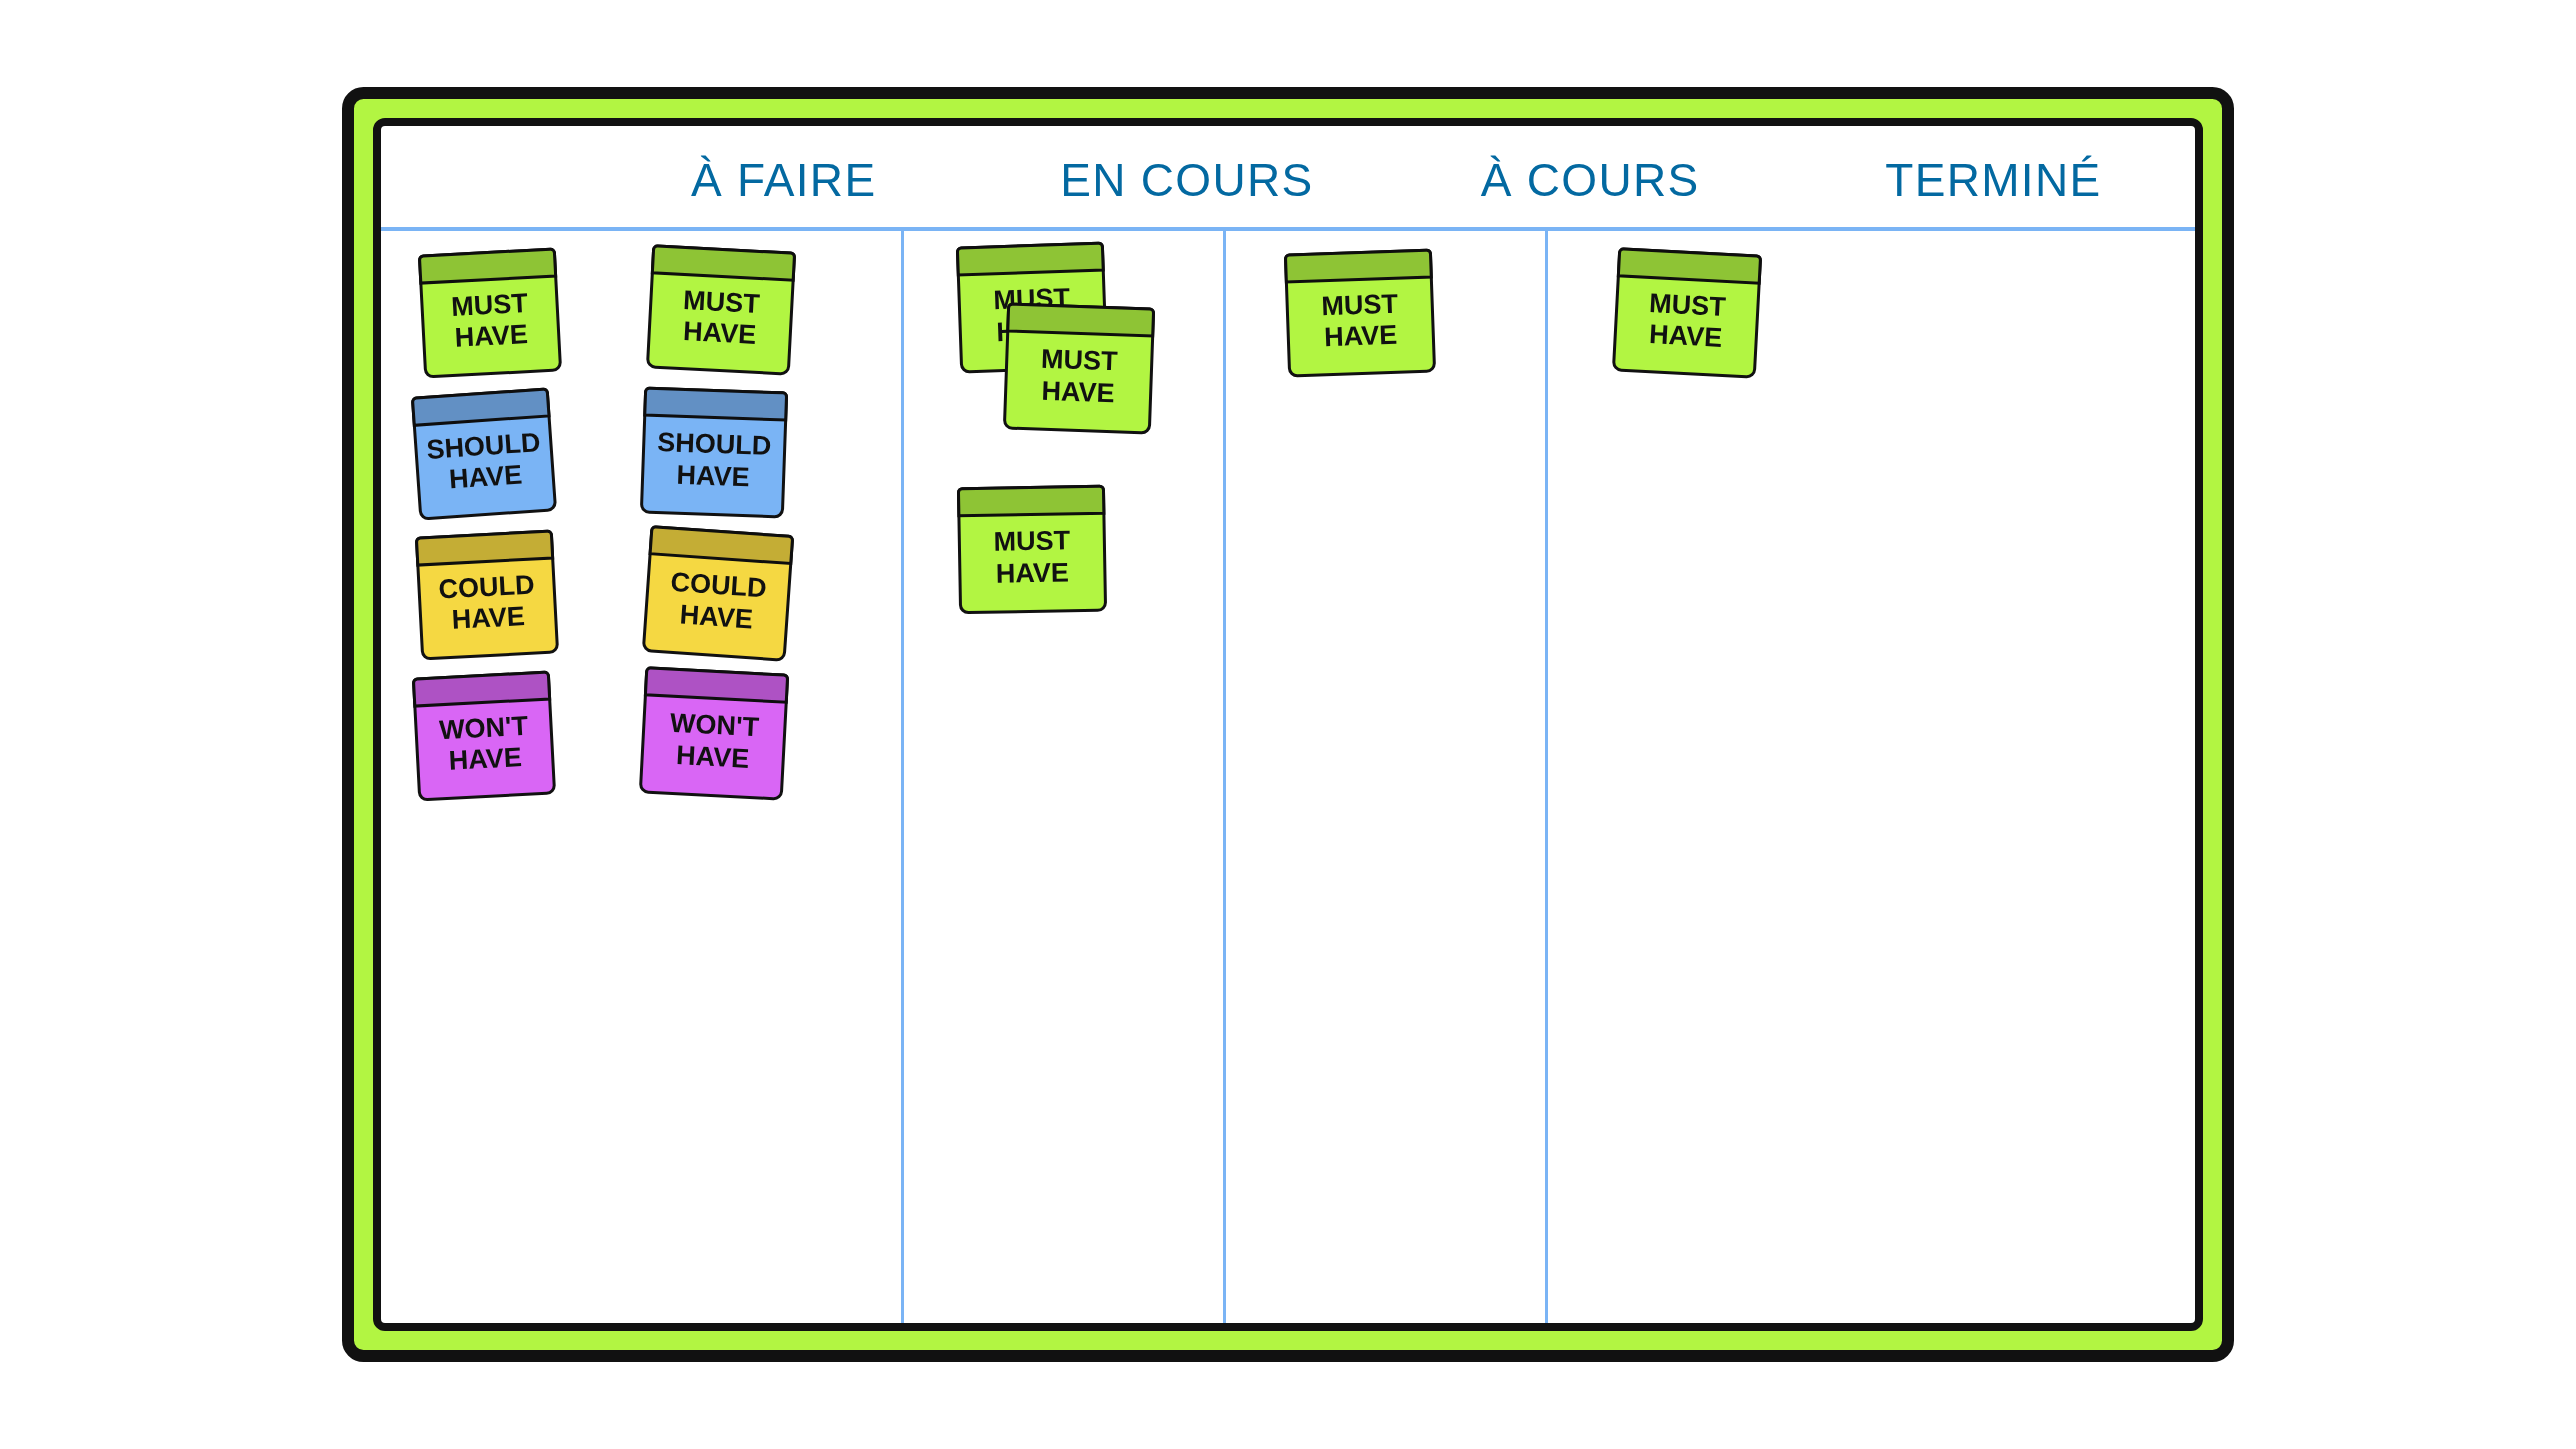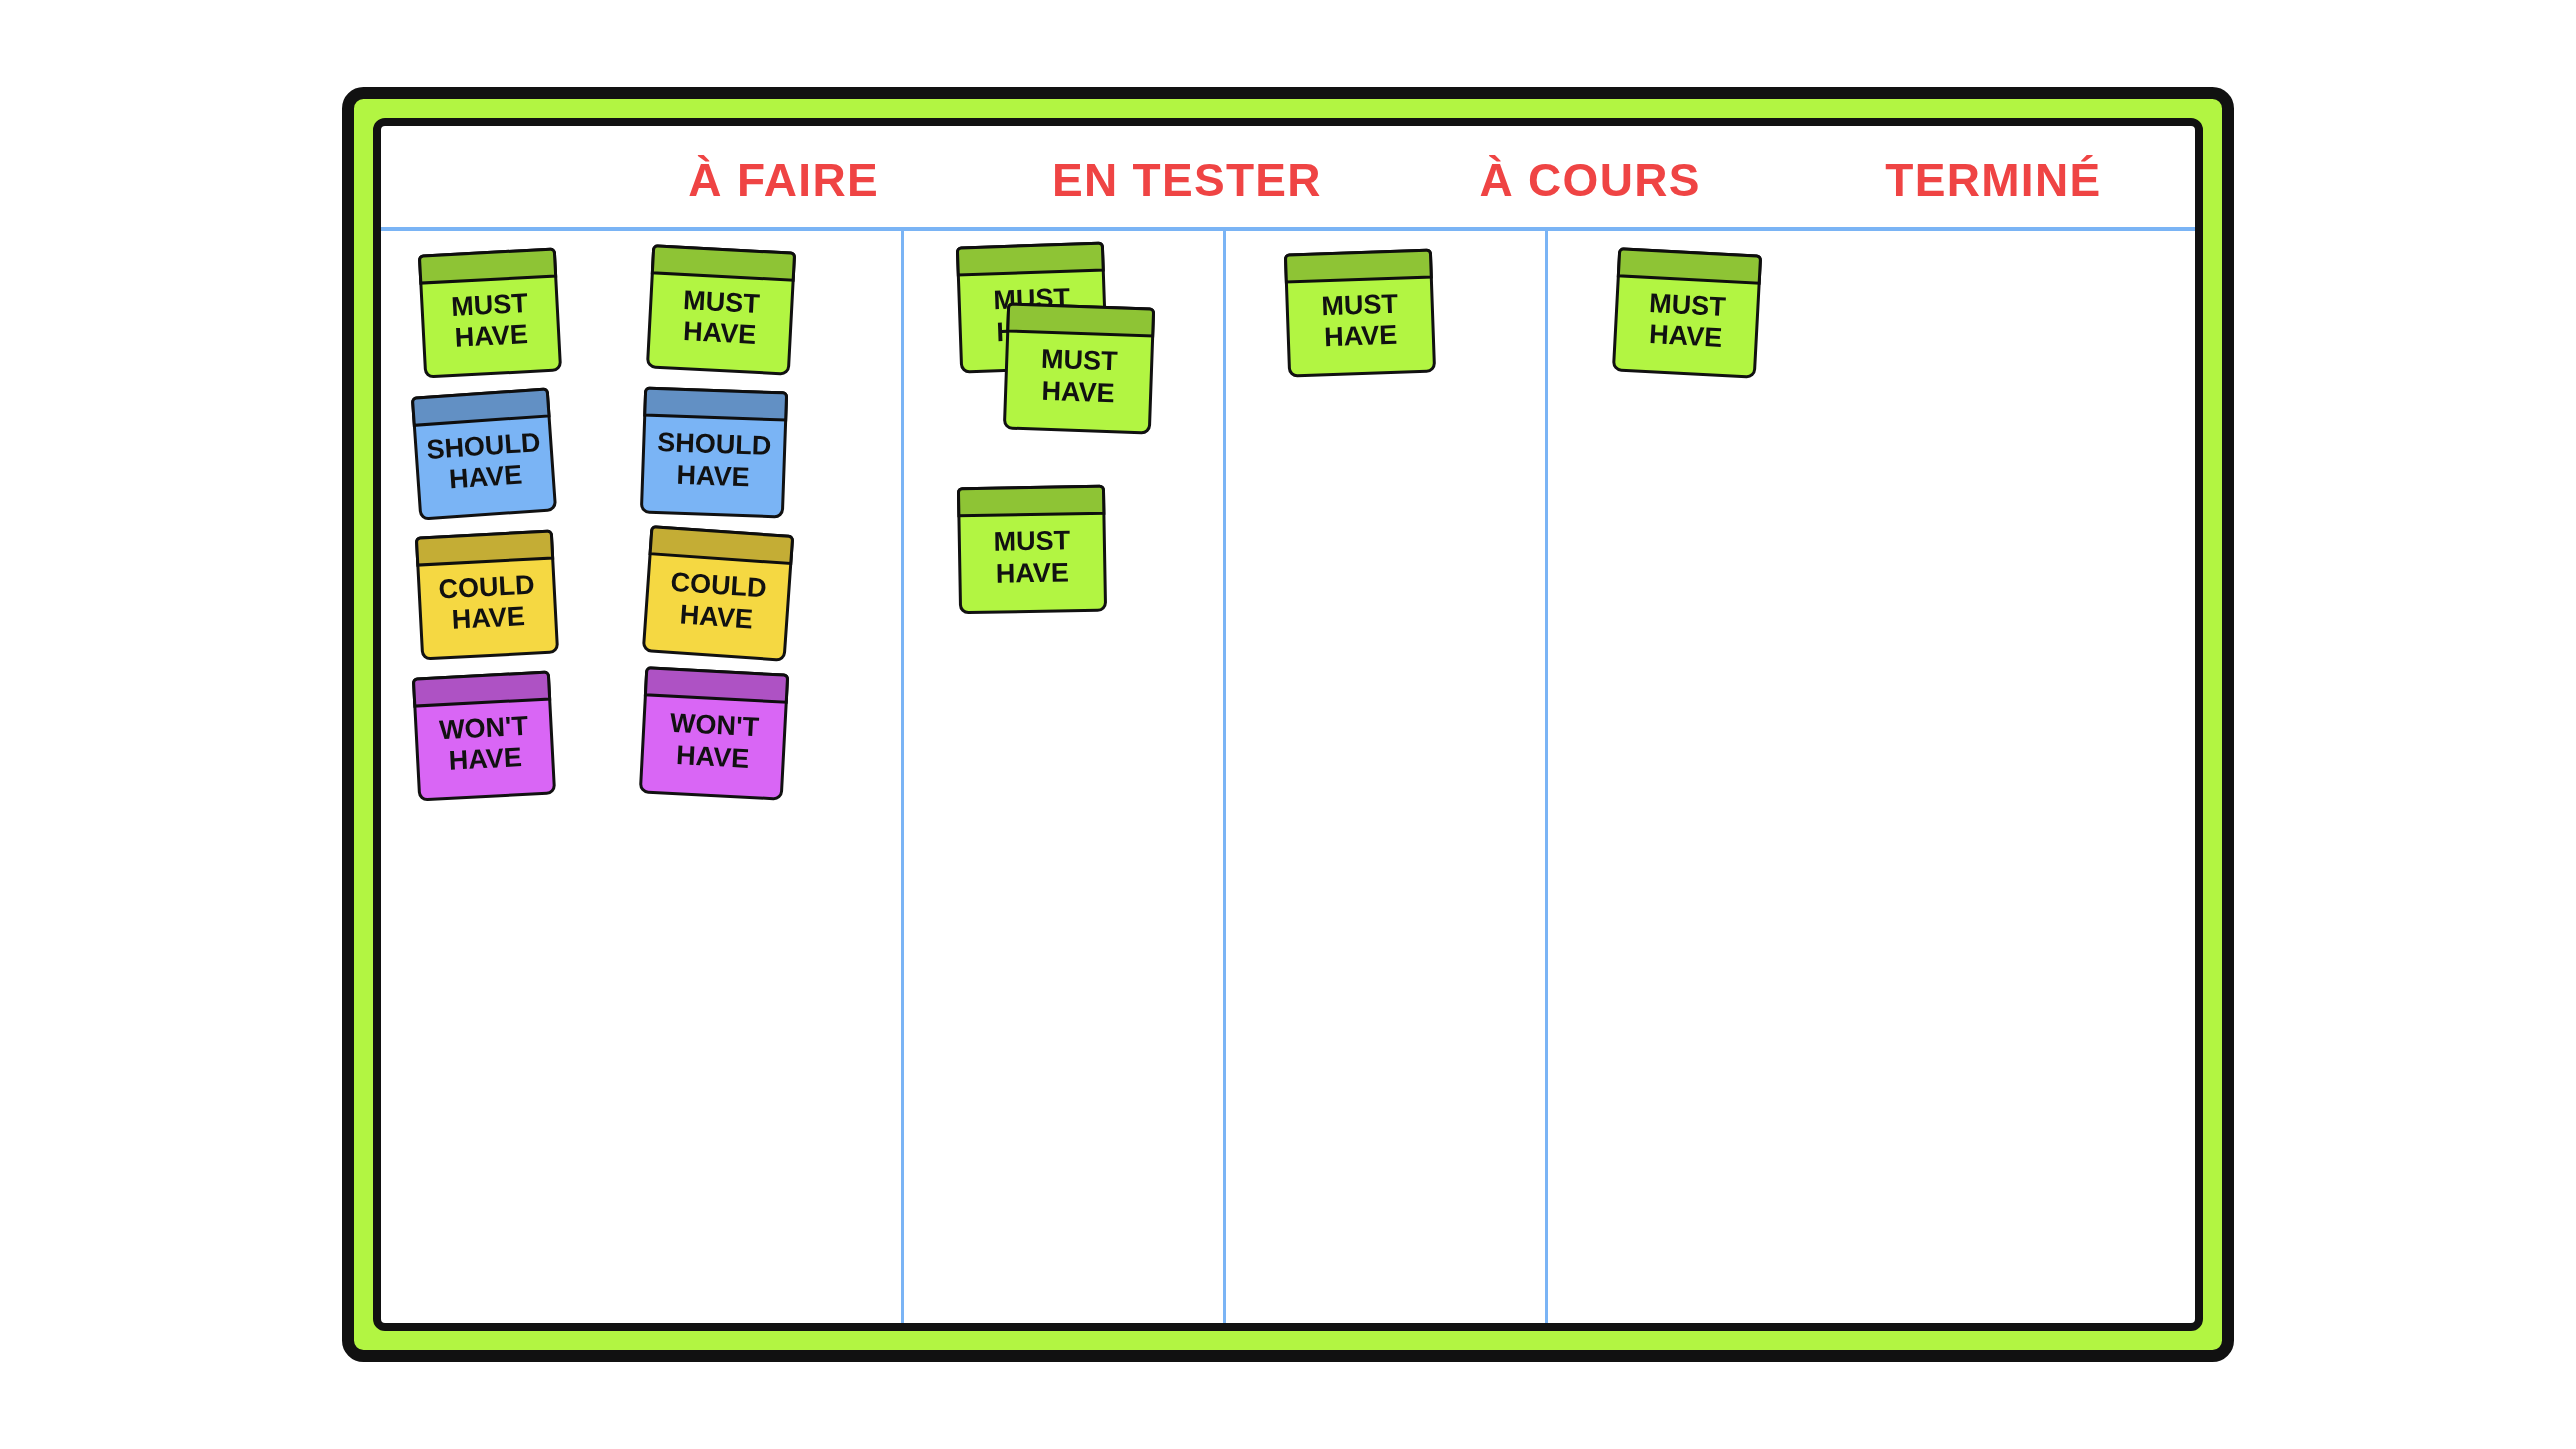--- a/index.html
+++ b/index.html
@@ -36,22 +36,22 @@
 
     .board-header {
       display: flex;
       border-bottom: 4px solid #7ab4f5;
       padding: 27px 0 20px 0;
     }
 
     .col-header {
       text-align: center;
       font-size: 46px;
-      font-weight: 700;
-      color: #ef4444;
+      font-weight: 400;
+      color: #0369a1;
       flex: 1;
       letter-spacing: 1.3px;
     }
 
     
     .full-body {
       display: flex;
       flex: 1;
       position: relative;
     }
@@ -108,21 +108,21 @@
   </style>
 </head>
 <body>
 
 <div class="outer-border">
   <div class="inner-board">
 
     <div class="board-header">
       <div style="flex:0 0 201px;"></div>
       <div class="col-header">À FAIRE</div>
-      <div class="col-header">EN TESTER</div>
+      <div class="col-header">EN COURS</div>
       <div class="col-header">À COURS</div>
       <div class="col-header">TERMINÉ</div>
     </div>
 
     <div class="full-body">
 
       <div style="flex:0 0 201px; position:relative;">
 
         <div class="note green" style="width:138px;height:124px;top:20px;left:40px;transform:rotate(-3deg);">
           <span class="note-text">MUST<br>HAVE</span>

